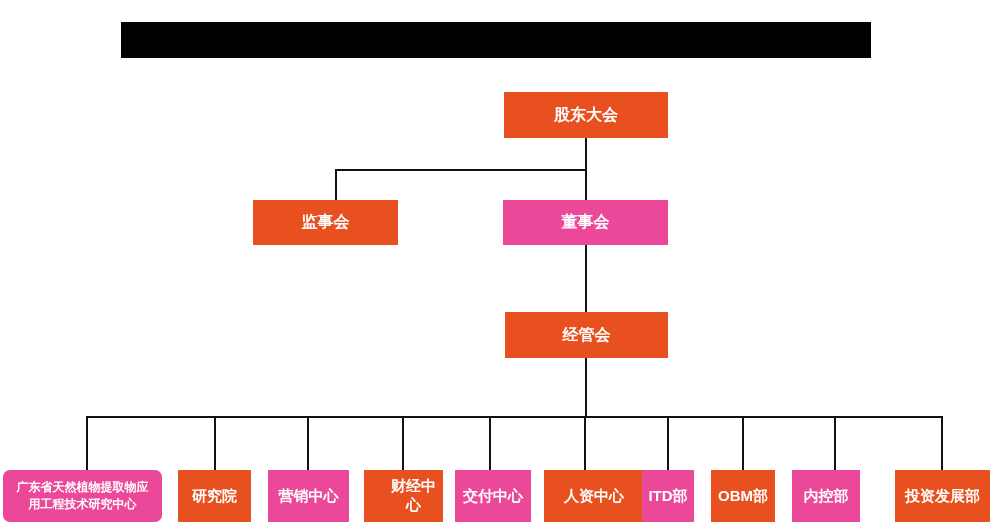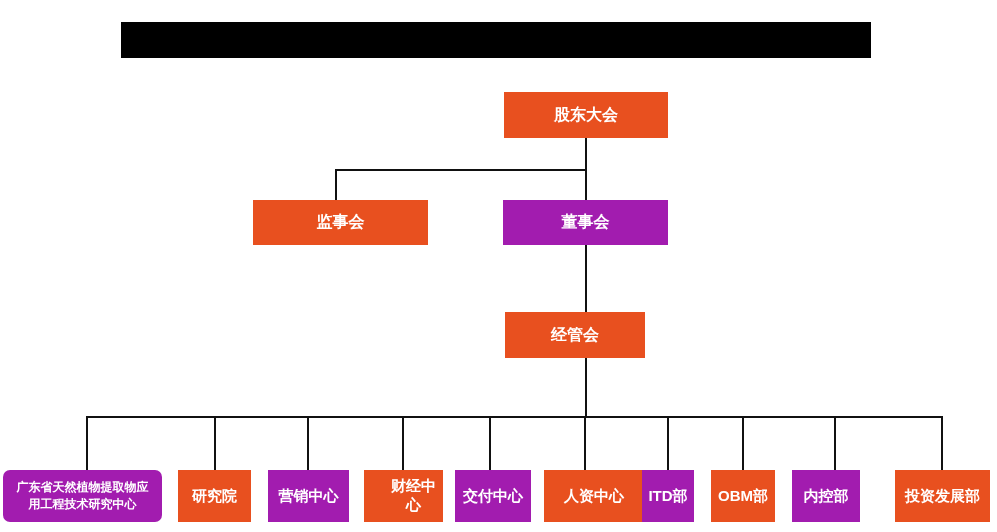--- a/index.html
+++ b/index.html
@@ -21,21 +21,21 @@
     position: absolute;
     display: flex;
     align-items: center;
     justify-content: center;
     text-align: center;
     color: #ffffff;
     font-weight: bold;
     box-sizing: border-box;
   }
   .node.dark  { background: #E8501F; }
-  .node.light { background: #a21caf; }
+  .node.light { background: #ec4899; }
   .node .lbl { display: block; }
   .lvl { font-size: 16px; }
   .dept { top: 470px; height: 52px; font-size: 15px; }
   .dept-long { font-size: 12px; line-height: 1.45; }
   .dept-long .lbl { white-space: pre-line; }
   .line {
     position: absolute;
     background: #111111;
   }
   .vline { width: 2px; }
@@ -63,28 +63,28 @@
   <div class="line vline" style="left:584px; top:416px; height:54px;"></div>
   <div class="line vline" style="left:667px; top:416px; height:54px;"></div>
   <div class="line vline" style="left:742px; top:416px; height:54px;"></div>
   <div class="line vline" style="left:834px; top:416px; height:54px;"></div>
   <div class="line vline" style="left:941px; top:416px; height:54px;"></div>
 
   <div class="node dark lvl" style="left:504px; top:92px; width:164px; height:46px;">
     <span class="lbl">股东大会</span>
   </div>
 
-  <div class="node dark lvl" style="left:253px; top:200px; width:175px; height:45px;">
+  <div class="node dark lvl" style="left:253px; top:200px; width:145px; height:45px;">
     <span class="lbl">监事会</span>
   </div>
   <div class="node light lvl" style="left:503px; top:200px; width:165px; height:45px;">
     <span class="lbl">董事会</span>
   </div>
 
-  <div class="node dark lvl" style="left:505px; top:312px; width:140px; height:46px;">
+  <div class="node dark lvl" style="left:505px; top:312px; width:163px; height:46px;">
     <span class="lbl">经管会</span>
   </div>
 
   <div class="node light dept dept-long" style="left:3px; width:159px;border-radius:7px;">
     <span class="lbl">广东省天然植物提取物应
 用工程技术研究中心</span>
   </div>
   <div class="node dark dept" style="left:178px; width:73px;">
     <span class="lbl">研究院</span>
   </div>

